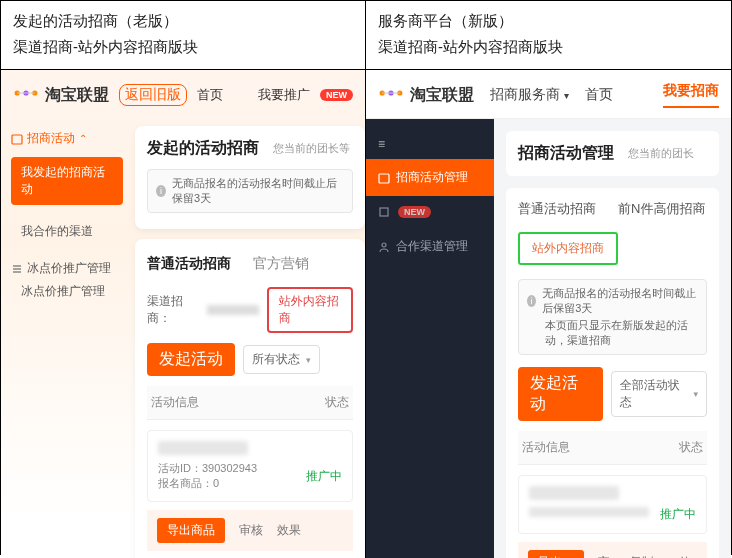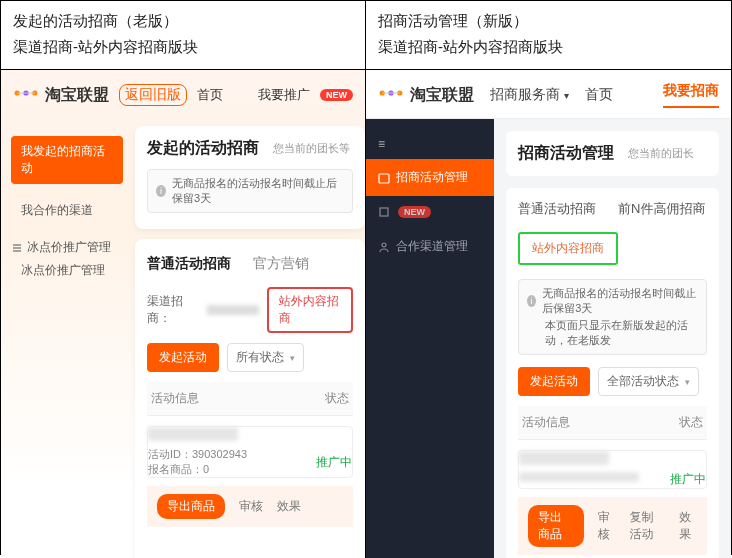--- a/index.html
+++ b/index.html
@@ -32,28 +32,28 @@
   .h1 { font-size:16px; font-weight:700; color:#222;}
   .sub { font-size:11px; color:#999;}
   .alert { display:flex; align-items:center; gap:6px; border:1px solid #e5e5e5; background:#fafafa; border-radius:4px; padding:6px 8px; font-size:11px; color:#666;}
   .info-ico { width:12px;height:12px; border-radius:50%; background:#bbb; color:#fff; font-size:9px; display:flex;align-items:center;justify-content:center;}
   .tabs { display:flex; gap:22px; padding:4px 0 8px; font-size:14px;}
   .tab { color:#222; font-weight:600;}
   .tab.dim { color:#888; font-weight:400;}
   .row { display:flex; align-items:center; gap:8px; font-size:12px; color:#666; margin:6px 0 10px;}
   .blur { color:#ccc; filter:blur(2px); display:inline-block; width:60px; height:10px; background:#ddd;}
   .chip-hl { border:2px solid #e24242; color:#e24242; border-radius:4px; padding:4px 10px; font-size:12px; }
-  .btn-primary { background:#ff5a00; color:#fff; border-radius:4px; padding:6px 12px; font-size:12px; }
+  .btn-primary { background:#ff5a00; color:#fff; border-radius:4px; padding:6px 12px; font-size:16px; }
   .select { border:1px solid #ddd; border-radius:4px; padding:5px 8px; font-size:12px; display:flex; align-items:center; gap:6px;}
   .tbl-head { display:flex; gap:60px; font-size:12px; color:#888; border-bottom:1px solid #eee; padding:8px 4px 8px; background:#fafafa;}
-  .rowbox { border:1px solid #eee; border-radius:4px; margin-top:10px; font-size:11px; color:#666;}
+  .rowbox { border:1px solid #eee; border-radius:4px; margin-top:10px; padding:10px; font-size:11px; color:#666;}
   .blurblock { width:90px; height:14px; background:#e6e6e6; filter:blur(2px); border-radius:2px; margin-bottom:6px;}
   .status { color:#1aab4a; font-size:12px;}
   .row-actions { background:#fff3ee; display:flex; align-items:center; gap:14px; padding:8px 10px; margin-top:8px;}
-  .btn2 { background:#ff5a00; color:#fff; border-radius:10px; padding:4px 10px; font-size:12px;}
+  .btn2 { background:#ff5a00; color:#fff; border-radius:3px; padding:4px 10px; font-size:12px;}
   .lnk { color:#777; font-size:12px;}
   
   .right-app { background:#f4f5f7; display:flex; flex-direction:column; }
   .r-top { background:#fff; display:flex; align-items:center; gap:16px; padding:12px 12px 10px; border-bottom:1px solid #eee;}
   .r-nav { font-size:14px; color:#444; display:flex; align-items:center; gap:4px;}
   .r-nav.active { color:#ff5a00; font-weight:700; border-bottom:2px solid #ff5a00; padding-bottom:6px;}
   .r-body { display:flex; flex:1; overflow:hidden;}
   .r-side { width:128px; background:#1f2433; color:#c9cedb; font-size:12px; padding-top:10px;}
   .r-side .ham { padding:8px 12px; color:#aaa;}
   .r-side .item { padding:10px 12px; display:flex; align-items:center; gap:6px;}
@@ -86,20 +86,27 @@
               </svg></span>
           <span>淘宝联盟</span>
         </span>
         <span class="pill">返回旧版</span>
         <span class="nav-item">首页</span>
         <span class="nav-item" style="margin-left:auto">我要推广</span>
         <span class="new-badge">NEW</span>
       </div>
       <div class="left-body">
         <div class="sidebar">
+          <div class="side-group">
+            <span class="ico"><svg viewBox="0 0 12 12">
+                  <rect x="1" y="2" width="10" height="9" rx="1" fill="none" stroke="#ff5a00" stroke-width="1.2"></rect>
+                </svg></span>
+            <span>招商活动</span>
+            <span class="chev">⌃</span>
+          </div>
           <div class="side-active">我发起的招商活动</div>
           <div class="side-link">我合作的渠道</div>
           <div class="side-group2">
             <span class="ico"><svg viewBox="0 0 12 12">
                   <path d="M2 3h8M2 6h8M2 9h8" stroke="#888" stroke-width="1.3"></path>
                 </svg></span>
             <span>冰点价推广管理</span>
           </div>
           <div class="side-link">冰点价推广管理</div>
         </div>
@@ -151,21 +158,21 @@
               <span class="lnk">效果</span>
             </div>
           </div>
         </div>
       </div>
     </div>
   </div>
 
   <div class="col">
     <div class="hdr">
-      <div class="line1">招商活动管理（新版）</div>
+      <div class="line1">服务商平台（新版）</div>
       <div>渠道招商-站外内容招商版块</div>
     </div>
     <div class="app right-app">
       <div class="r-top">
         <span class="logo">
           <span class="logo-icon"><svg viewBox="0 0 50 28">
                 <circle cx="8" cy="14" r="5" fill="#ff8a00"></circle>
                 <circle cx="25" cy="14" r="5" fill="#9b59ff"></circle>
                 <circle cx="42" cy="14" r="5" fill="#ff8a00"></circle>
                 <path d="M8 14 L42 14" stroke="#ccc" stroke-width="2"></path>
@@ -211,21 +218,21 @@
             <div class="r-tabs">
               <span>普通活动招商</span>
               <span>前N件高佣招商</span>
             </div>
             <span class="chip-green">站外内容招商</span>
             <div class="alert" style="margin-top:14px;flex-direction:column;align-items:flex-start;gap:2px">
               <div style="display:flex;gap:6px;align-items:center">
                   <span class="info-ico">i</span>
                   <span>无商品报名的活动报名时间截止后保留3天</span>
                 </div>
-              <div style="padding-left:18px">本页面只显示在新版发起的活动，在老版发</div>
+              <div style="padding-left:18px">本页面只显示在新版发起的活动，渠道招商</div>
             </div>
             <div class="row" style="margin-top:12px">
               <span class="btn-primary">发起活动</span>
               <span class="select">
                 <span>全部活动状态</span>
                 <span style="font-size:9px;color:#999">▾</span>
               </span>
             </div>
             <div class="tbl-head">
               <span>活动信息</span>

